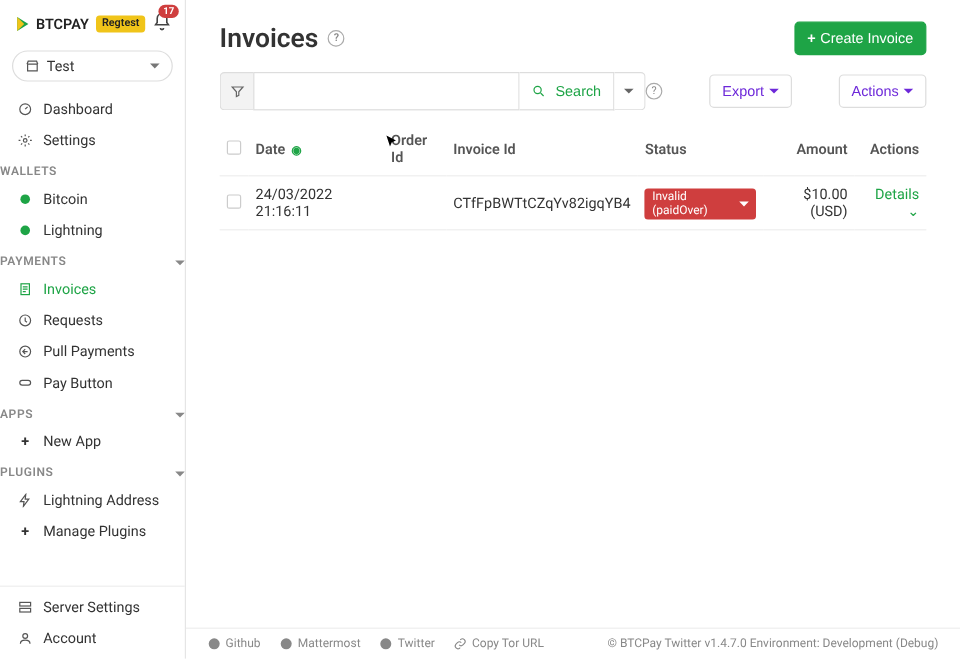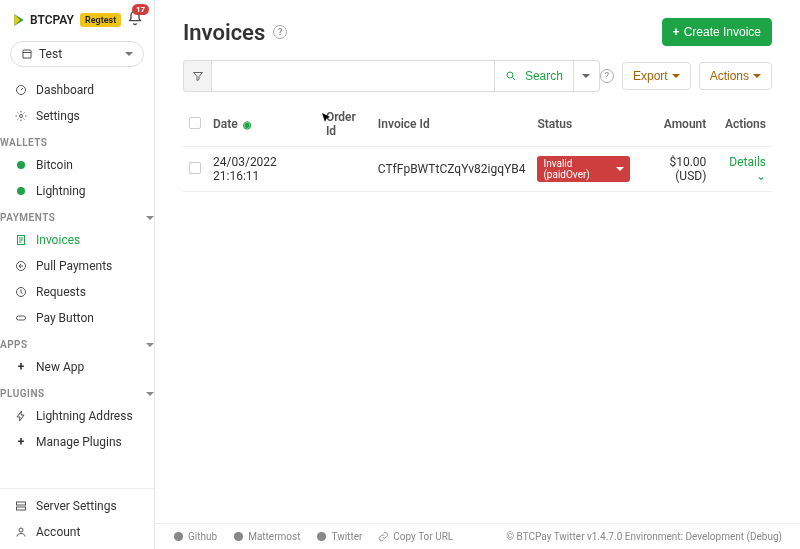--- a/index.html
+++ b/index.html
@@ -31,21 +31,21 @@
   .sidebar-bottom { border-top: 1px solid #eee; padding: 4px 0; }
 
   
   .main { flex: 1; display:flex; flex-direction:column; }
   .content { flex:1; padding: 18px 28px 10px; overflow:auto; }
   .page-header { display:flex; align-items:center; margin-bottom: 14px; }
   .page-title { font-size: 22px; font-weight: 600; display:flex; align-items:center; gap:8px; }
   .help-circ { width:14px; height:14px; border:1px solid #aaa; border-radius:50%; display:inline-flex; align-items:center; justify-content:center; font-size:9px; color:#888; }
   .btn { border:1px solid #ddd; background:#fff; border-radius:4px; padding:6px 10px; font-size:12px; cursor:pointer; display:inline-flex; align-items:center; gap:4px; }
   .btn-primary { background:#1ea446; color:#fff; border-color:#1ea446; }
-  .btn-outline-green { color:#a16207; border-color:#ddd; }
+  .btn-outline-green { color:#6d28d9; border-color:#ddd;margin-left:31px; }
 
   .filters-row { display:flex; align-items:center; gap:0; margin-bottom: 10px; }
   .filter-btn { width:28px; height:32px; border:1px solid #ddd; background:#f3f3f3; border-right:none; border-radius:4px 0 0 4px; display:flex; align-items:center; justify-content:center; cursor:pointer; }
   .search-input { flex:1; height:32px; border:1px solid #ddd; padding:0 8px; font-size:12px; outline:none; }
   .search-btn { height:32px; border:1px solid #ddd; border-left:none; background:#fff; color:#1ea446; padding:0 10px; font-size:12px; cursor:pointer; display:flex; align-items:center; gap:8px; }
   .search-drop { height:32px; border:1px solid #ddd; border-left:none; background:#fff; border-radius:0 4px 4px 0; width:26px; cursor:pointer; display:flex; align-items:center; justify-content:center; }
   .right-actions { display:flex; align-items:center; gap:8px; margin-left:auto; }
 
   .table { width:100%; border-collapse:collapse; }
   .table th, .table td { text-align:left; padding:8px 6px; font-size:12px; border-bottom:1px solid #eee; }
@@ -149,33 +149,33 @@
               <rect x="5" y="3" width="14" height="18"></rect>
               <path d="M8 8h8M8 12h8M8 16h5"></path>
             </svg>
           </span>
         <span>Invoices</span>
       </div>
       <div class="nav-item">
         <span class="icon">
             <svg width="12" height="12" viewBox="0 0 24 24" fill="none" stroke="#555" stroke-width="2">
               <circle cx="12" cy="12" r="9"></circle>
+              <path d="M12 7v6l3 2"></path>
+            </svg>
+          </span>
+        <span>Requests</span>
+      </div>
+      <div class="nav-item">
+        <span class="icon">
+            <svg width="12" height="12" viewBox="0 0 24 24" fill="none" stroke="#555" stroke-width="2">
+              <circle cx="12" cy="12" r="9"></circle>
               <path d="M8 12h8M12 8l-4 4 4 4"></path>
             </svg>
           </span>
         <span>Pull Payments</span>
-      </div>
-      <div class="nav-item">
-        <span class="icon">
-            <svg width="12" height="12" viewBox="0 0 24 24" fill="none" stroke="#555" stroke-width="2">
-              <circle cx="12" cy="12" r="9"></circle>
-              <path d="M12 7v6l3 2"></path>
-            </svg>
-          </span>
-        <span>Requests</span>
       </div>
       <div class="nav-item">
         <span class="icon">
             <svg width="12" height="12" viewBox="0 0 24 24" fill="none" stroke="#555" stroke-width="2">
               <rect x="3" y="8" width="18" height="8" rx="4"></rect>
             </svg>
           </span>
         <span>Pay Button</span>
       </div>
 

